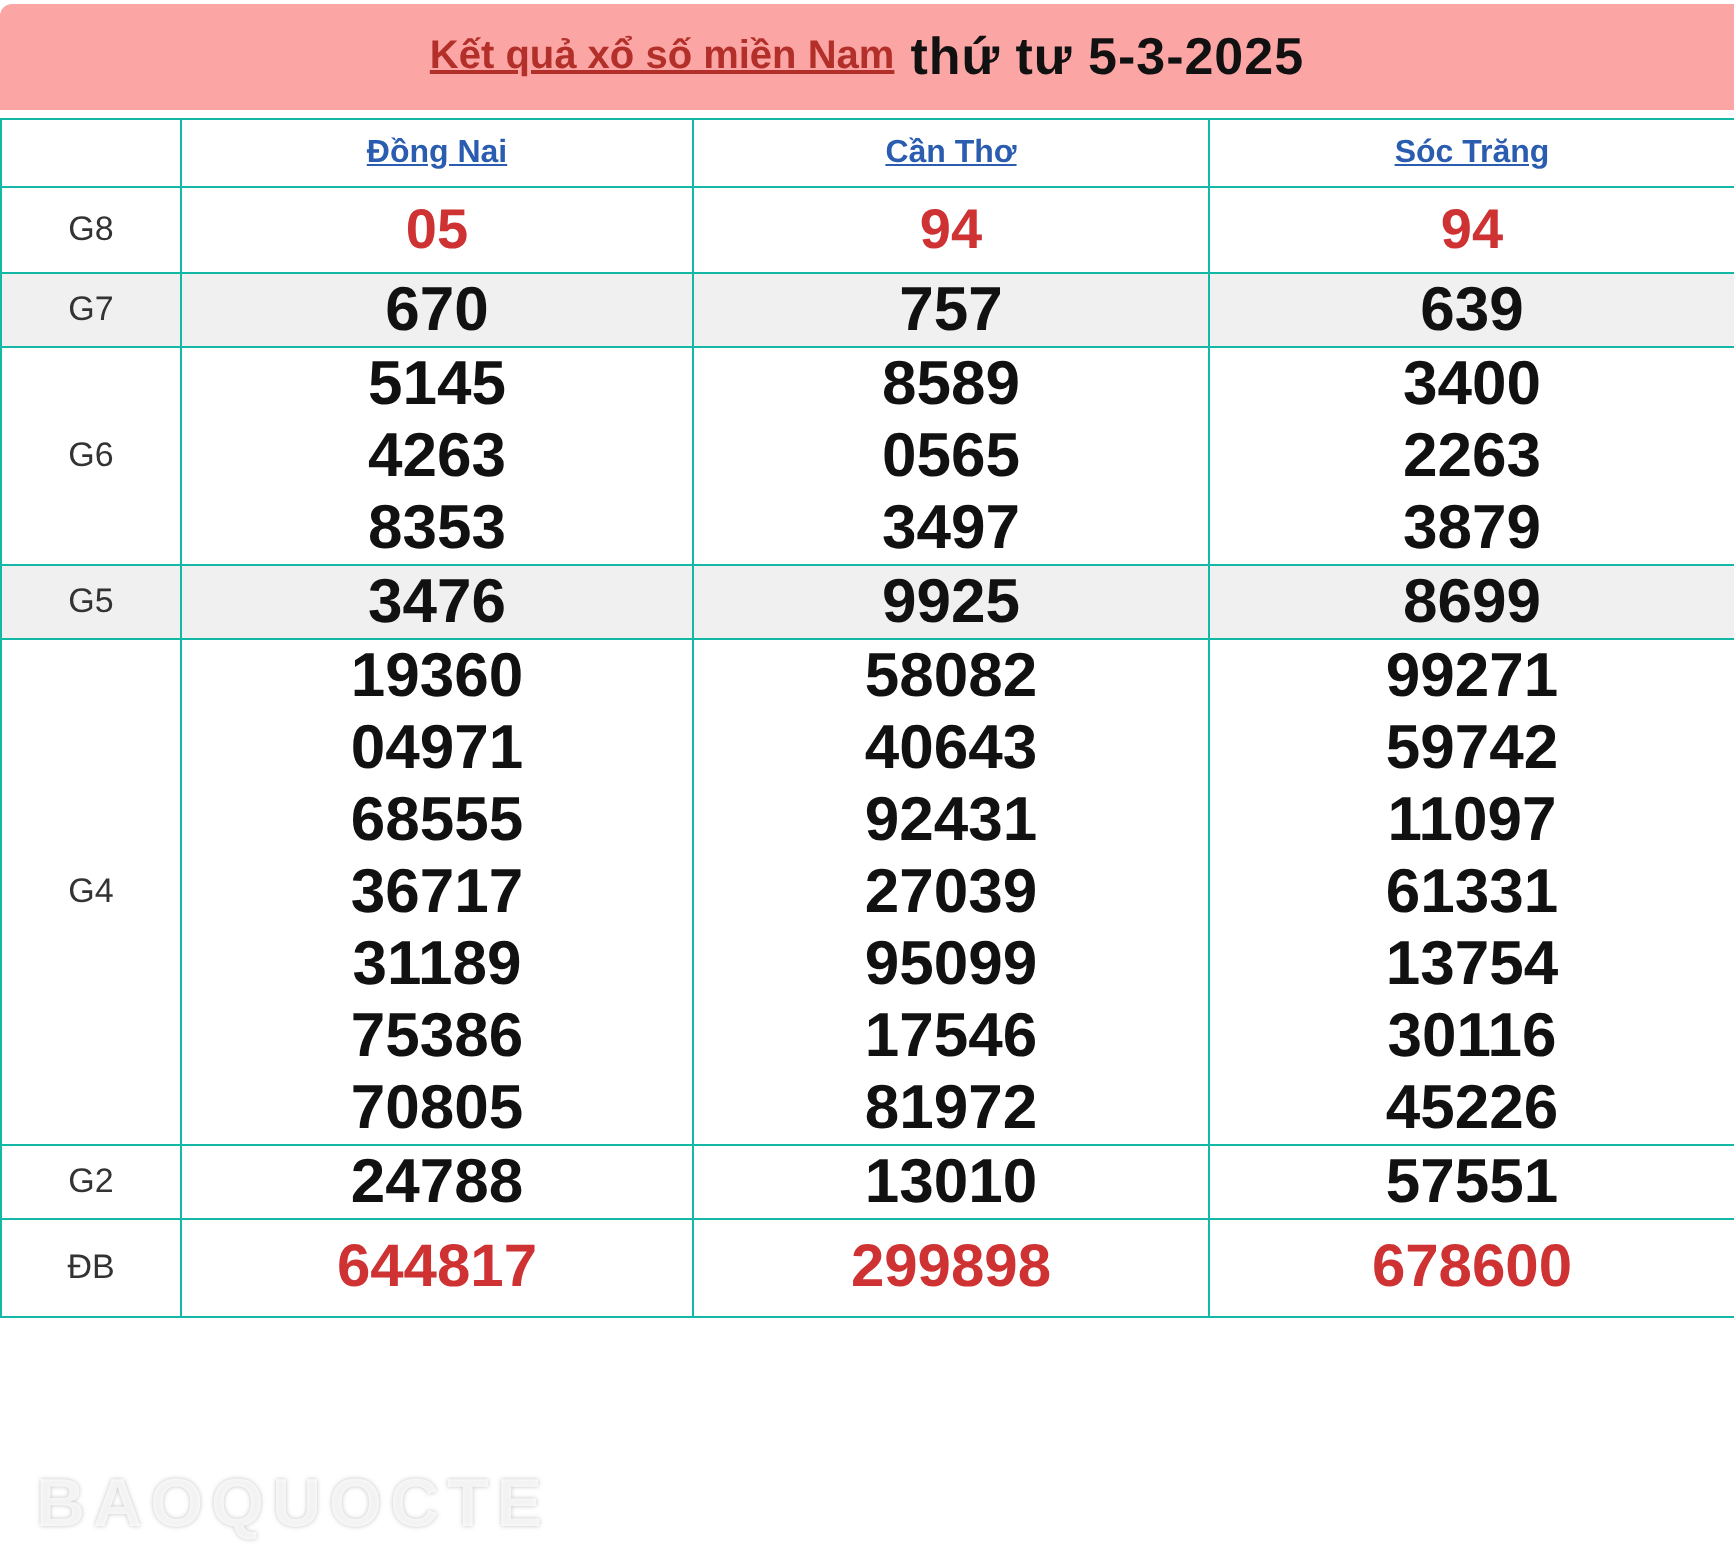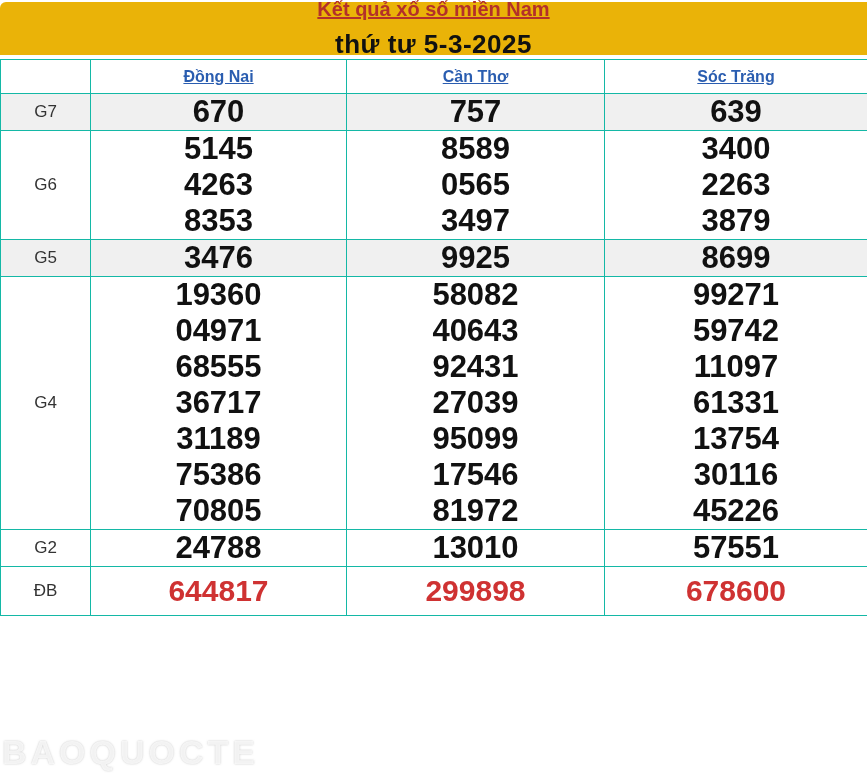--- a/index.html
+++ b/index.html
@@ -7,27 +7,26 @@
     width: 867px; height: 776px;
     background: #ffffff;
     font-family: "Liberation Sans", "DejaVu Sans", sans-serif;
     overflow: hidden;
     position: relative;
   }
   
   .banner {
     margin: 2px 0 0 0;
     height: 53px;
-    background: #eab308;
+    background: #fca5a5;
     border-radius: 6px 0 0 0;
     display: flex;
     align-items: center;
     justify-content: center;
     gap: 8px;
-    flex-direction: column;
   }
   .banner a {
     color: #b3302a;
     font-size: 20px;
     font-weight: bold;
     text-decoration: underline;
     cursor: pointer;
   }
   .banner .date {
     color: #111111;
@@ -70,21 +69,21 @@
     color: #111111;
     line-height: 36px;
   }
   tr.striped th, tr.striped td { background: #f0f0f0; margin-left: 37px; }
   tr.accent .val { color: #cf3232; }
   tr.r-0 .val { font-size: 28px; line-height: 42px; }
   tr.r-8 .val { font-size: 30px; line-height: 48px; }
   
   .watermark {
     position: absolute;
-    left: 2px;
+    left: 18px;
     bottom: 4px;
     font-size: 34px;
     font-weight: bold;
     letter-spacing: 4px;
     color: rgba(255, 255, 255, 0.78);
     text-shadow: 0 0 2px rgba(170, 170, 170, 0.7);
     pointer-events: none;
     z-index: 5;
     white-space: nowrap;
   }
@@ -112,20 +111,32 @@
       </th>
       <th>
         <a>Cần Thơ</a>
       </th>
       <th>
         <a>Sóc Trăng</a>
       </th>
     </tr>
   </thead>
   <tbody>
+      <tr class="r-0 accent">
+        <th>G8</th>
+        <td>
+          <div class="val">05</div>
+        </td>
+        <td>
+          <div class="val">94</div>
+        </td>
+        <td>
+          <div class="val">94</div>
+        </td>
+      </tr>
       <tr class="r-1 striped">
         <th>G7</th>
         <td>
           <div class="val">670</div>
         </td>
         <td>
           <div class="val">757</div>
         </td>
         <td>
           <div class="val">639</div>

